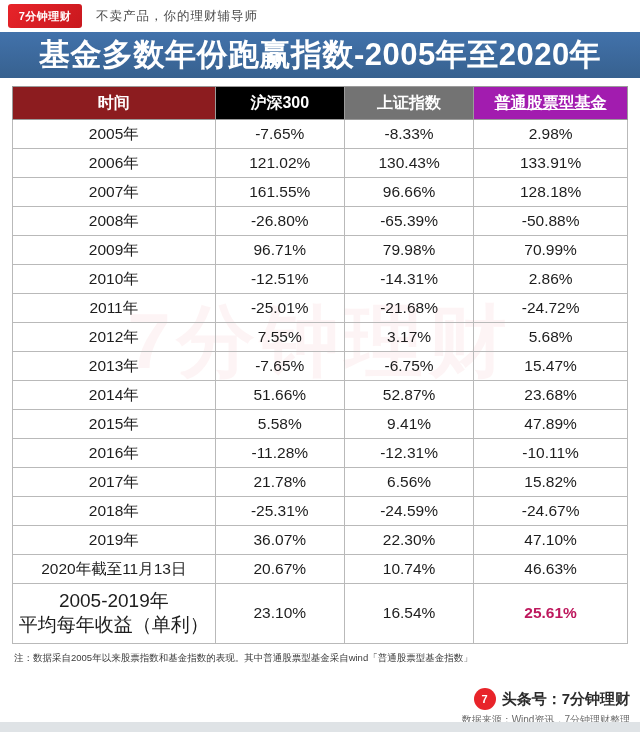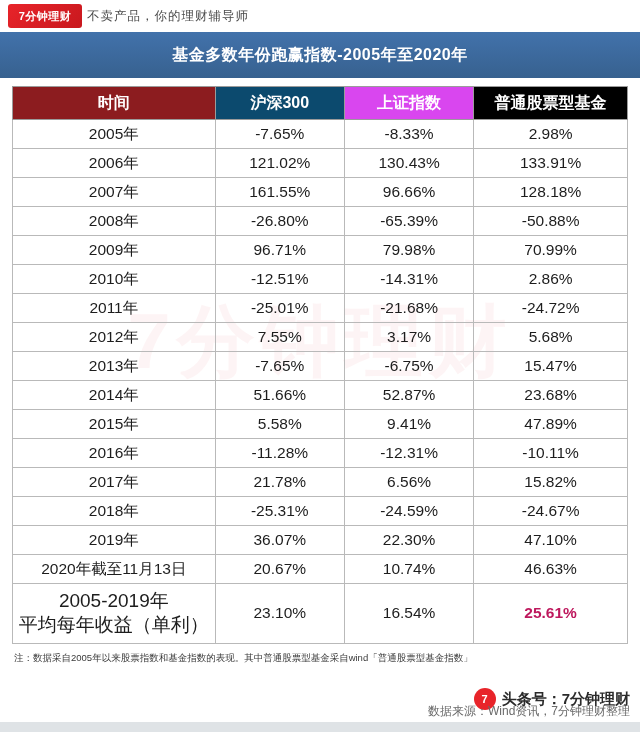--- a/index.html
+++ b/index.html
@@ -32,39 +32,39 @@
     color: #fff;
     font-size: 11px;
     font-weight: bold;
     display: flex;
     align-items: center;
     justify-content: center;
     letter-spacing: 0.5px;
     flex: none;
   }
   .topbar-slogan {
-    margin-left: 5px;
+    margin-left: 14px;
     font-size: 12.5px;
     color: #4a4a4a;
     letter-spacing: 1px;
   }
 
   
   .title-band {
     background: #3d6ea8;
     background: linear-gradient(180deg, #4272ab 0%, #37618f 100%);
     height: 46px;
     display: flex;
     align-items: center;
     justify-content: center;
   }
   .title-band h1 {
     margin: 0;
     color: #ffffff;
-    font-size: 16px;
+    font-size: 31px;
     font-weight: bold;
     letter-spacing: 0.5px;
     white-space: nowrap;
   }
 
   
   .watermark {
     position: absolute;
     left: 0;
     right: 0;
@@ -102,23 +102,23 @@
     background-clip: padding-box;
   }
   thead th {
     color: #ffffff;
     font-size: 16px;
     font-weight: bold;
     height: 32px;
     border-color: #9b9b9b;
   }
   th.h-time   { background: #8c1c1f; }
-  th.h-hs300  { background: #0c4a6e; }
-  th.h-szzs   { background: #d946ef; }
-  th.h-fund   { background: #000000; }
+  th.h-hs300  { background: #000000; }
+  th.h-szzs   { background: #737373; }
+  th.h-fund   { background: #a21caf; text-decoration: underline; }
 
   tbody td { background: rgba(255,255,255,0.55); }
   tbody tr td:first-child { font-weight: normal; }
 
   td.num { font-variant-numeric: tabular-nums; }
   td.hl { color: #be185d; font-weight: bold; }
 
   .two-line {
     line-height: 1.28;
     padding: 5px 2px;
@@ -168,22 +168,22 @@
     justify-content: center;
   }
   .brand-right .brand-text {
     font-size: 15px;
     color: #2b2b2b;
     font-weight: bold;
   }
   .source-line {
     position: absolute;
     right: 10px;
-    bottom: 12px;
-    font-size: 12px;
+    bottom: 5px;
+    font-size: 10px;
     color: #6a6a6a;
   }
   .bottom-strip {
     position: absolute;
     left: 0;
     bottom: 0;
     width: 100%;
     height: 10px;
     background: #dfe3e6;
   }

